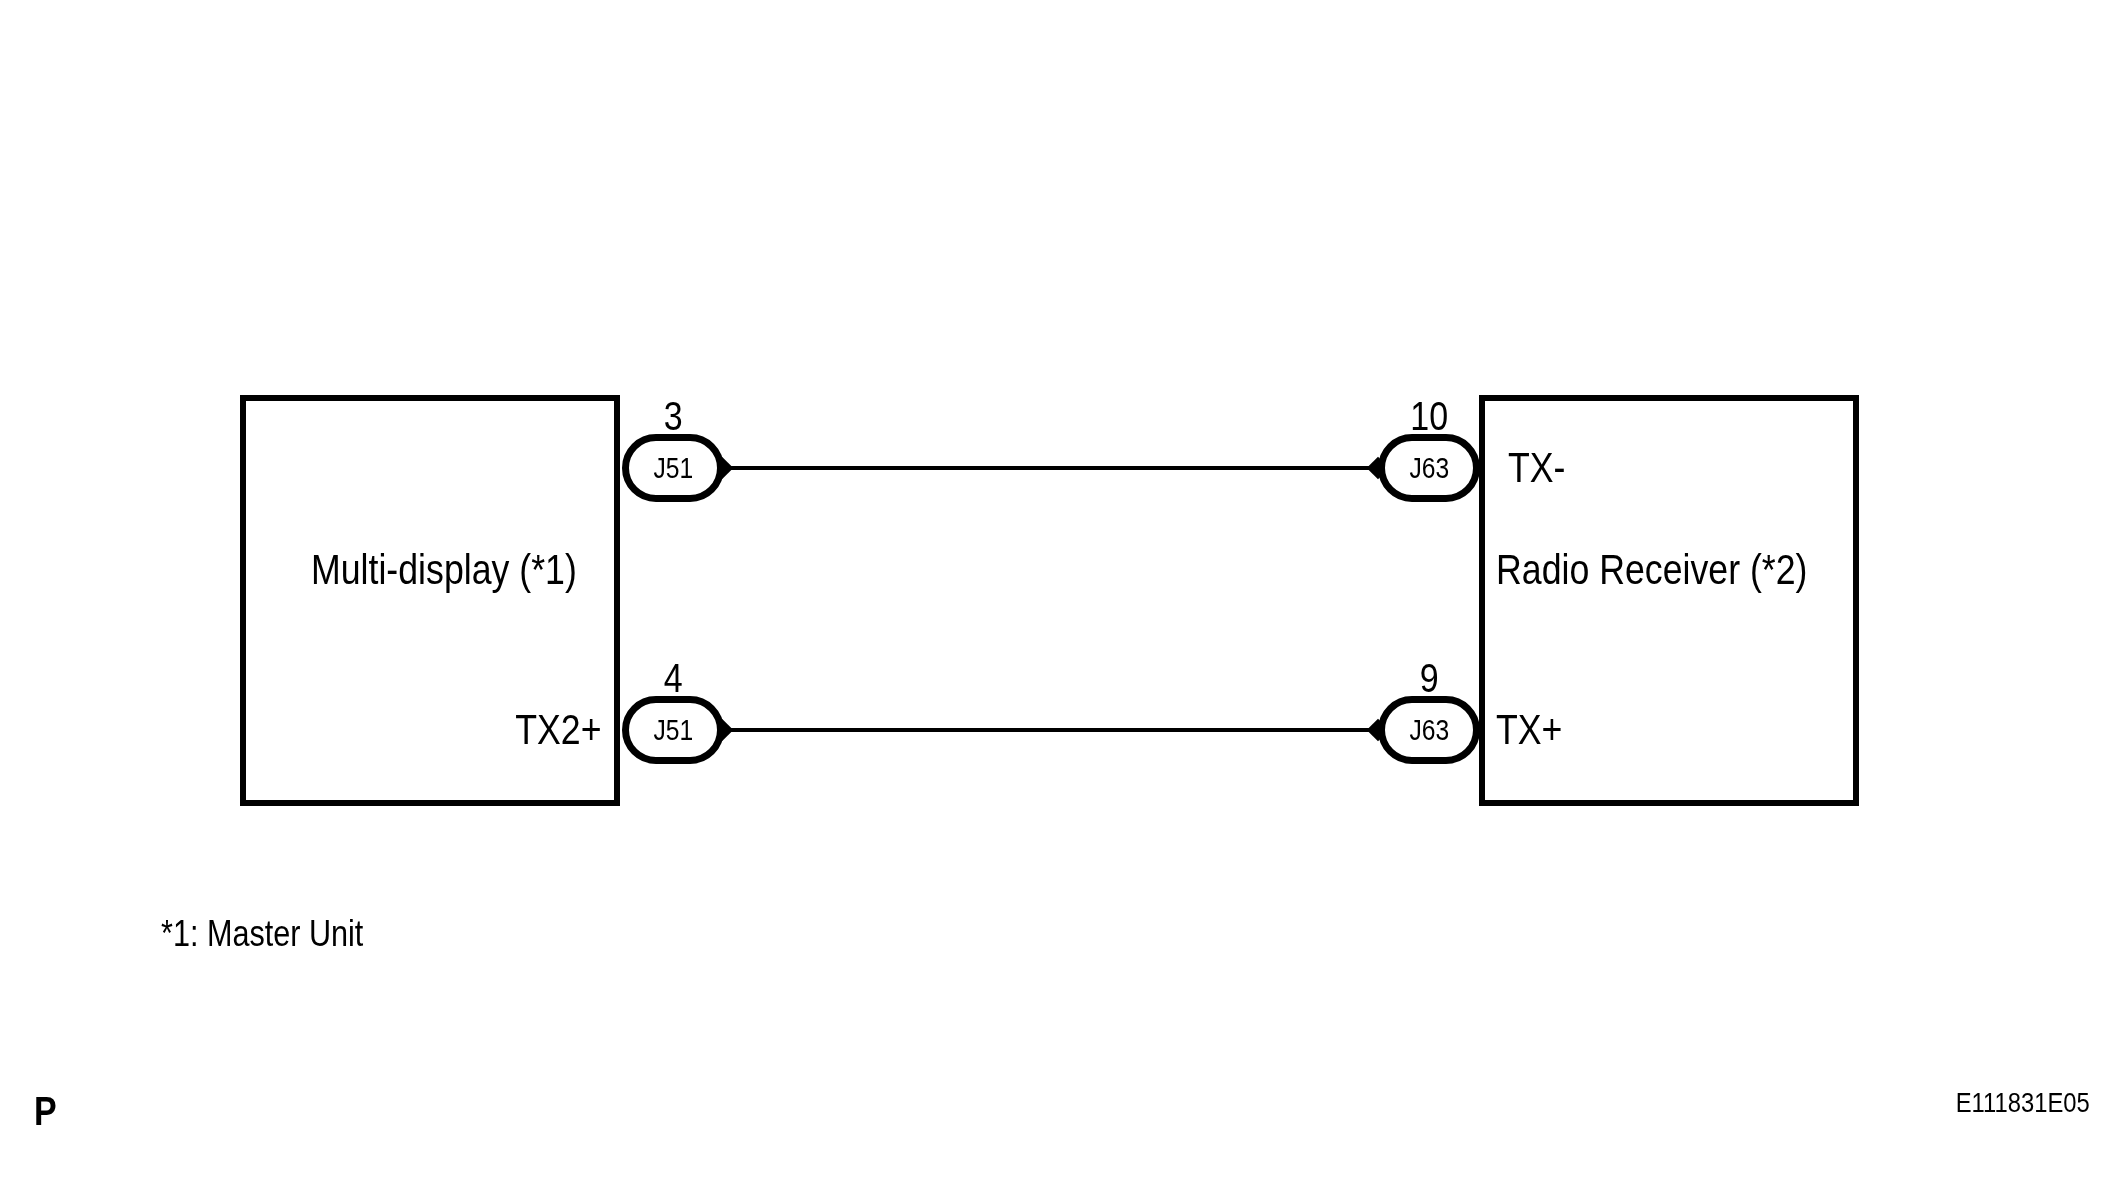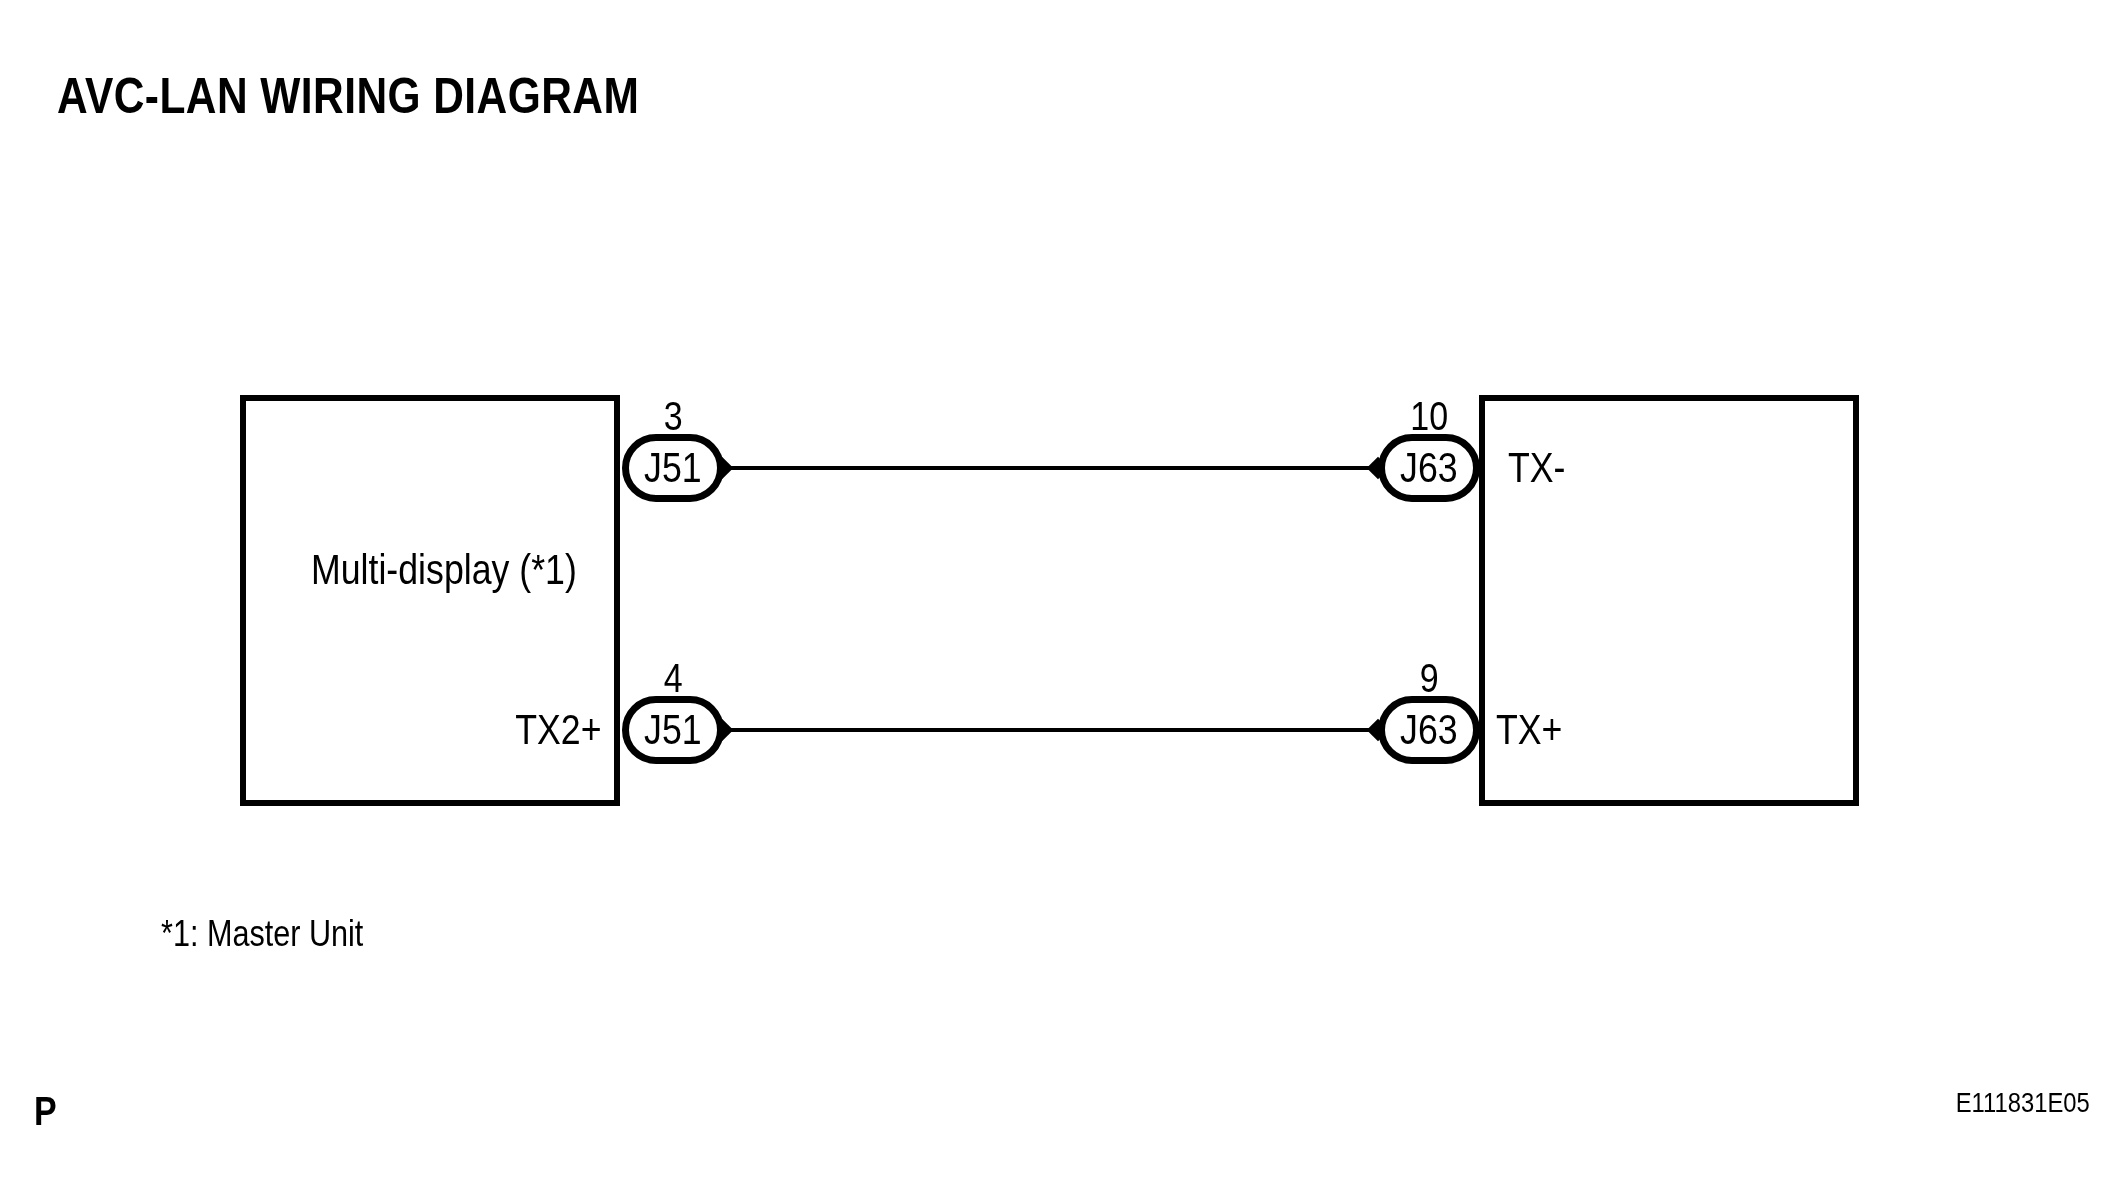--- a/index.html
+++ b/index.html
@@ -41,48 +41,48 @@
   .pin{font-size:40px;line-height:40px;width:102px;text-align:center;}
 
   .pill{
     position:absolute;
     box-sizing:border-box;
     width:102px;height:68px;
     border:7px solid var(--ink);
     border-radius:34px;
     background:var(--paper);
     display:flex;align-items:center;justify-content:center;
-    font-size:42px;
+    font-size:29px;
     z-index:3;
   }
 
   .wire{position:absolute;height:4px;background:var(--ink);z-index:1;}
   .tip{
     position:absolute;width:16px;height:16px;background:var(--ink);
     transform:rotate(45deg);z-index:2;
   }
 
   .note{font-size:36px;line-height:46px;left:161px;}
   .page-marker{left:34px;top:1090px;font-size:40px;line-height:42px;font-weight:bold;}
   .figure-id{right:34px;top:1088px;font-size:28px;line-height:30px;text-align:right;}
 </style>
 </head>
 <body>
 
 <div class="canvas">
 
-  <div class="abs title">
-    <span class="cx ol">AVC-LAN WIRING DIAGRAM</span>
-  </div>
 
   <div class="box" style="left:240px;"></div>
   <div class="box" style="left:1479px;"></div>
 
   <div class="abs box-label" style="left:275px;margin-left:36px;">
     <span class="cx ol">Multi-display (*1)</span>
+  </div>
+  <div class="abs box-label" style="left:1496px;">
+    <span class="cx ol">Radio Receiver (*2)</span>
   </div>
 
   <div class="abs pin" style="left:622px;top:396px;">
     <span class="cx oc">3</span>
   </div>
   <div class="pill" style="left:622px;top:434px;">
     <span class="cx oc">J51</span>
   </div>
   <div class="wire" style="left:720px;top:466px;width:662px;"></div>
   <div class="tip" style="left:714px;top:460px;"></div>

